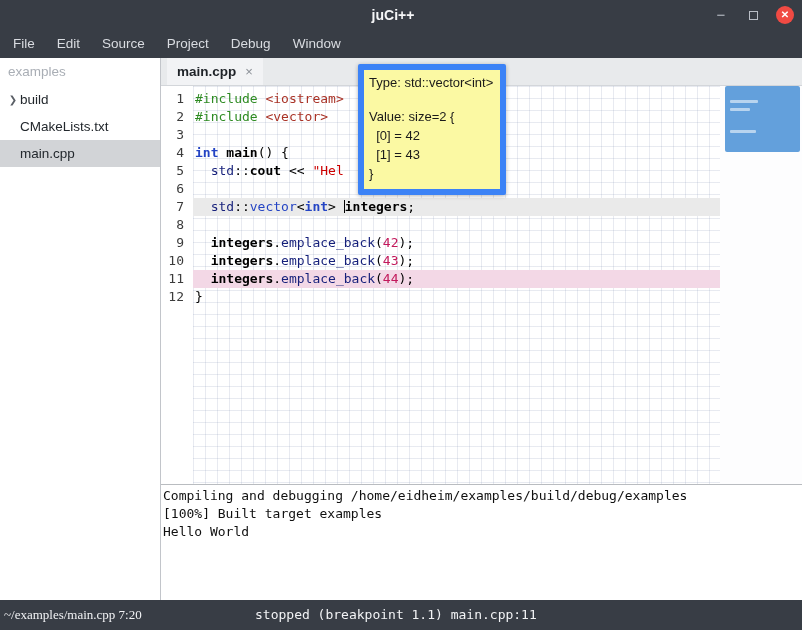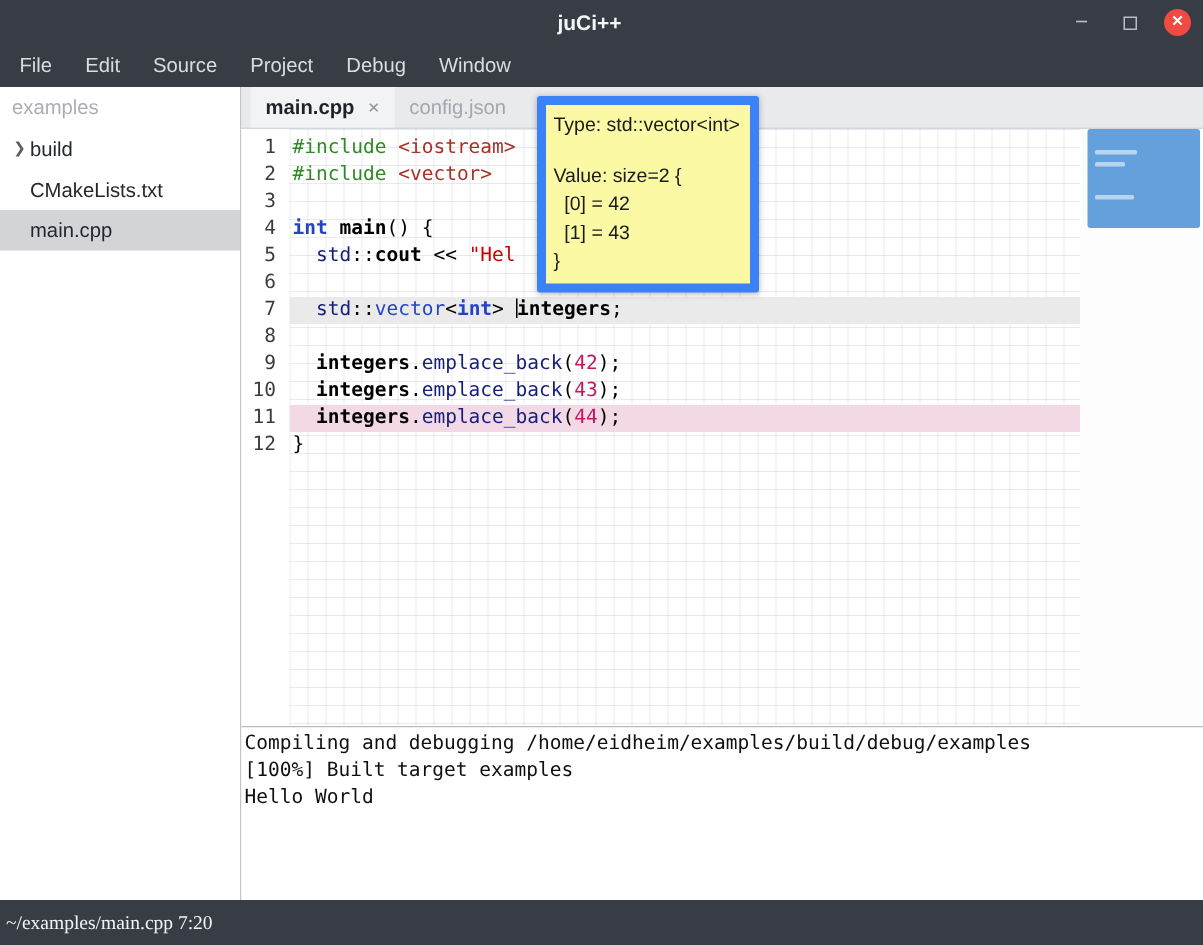--- a/index.html
+++ b/index.html
@@ -135,23 +135,20 @@
       <span class="tree-indent"></span>
       <span>main.cpp</span>
     </div>
   </div>
   <div class="vsplit"></div>
 
   <div class="tabbar">
     <div class="tab active">
       <span class="tab-label">main.cpp</span>
       <span class="tab-close">×</span>
-    </div>
-    <div class="tab inactive">
-      <span class="tab-label">config.json</span>
     </div>
   </div>
 
   <div class="editor">
     <div class="gutter">
         <div class="gut-num">1</div>
         <div class="gut-num">2</div>
         <div class="gut-num">3</div>
         <div class="gut-num">4</div>
         <div class="gut-num">5</div>
@@ -188,20 +185,21 @@
 
   <div class="hsplit"></div>
   <div class="output">
     <div class="out-line">Compiling and debugging /home/eidheim/examples/build/debug/examples</div>
     <div class="out-line">[100%] Built target examples</div>
     <div class="out-line">Hello World</div>
   </div>
 
   <div class="statusbar">
     <span class="status-left">~/examples/main.cpp 7:20</span>
+    <span class="status-center">stopped (breakpoint 1.1) main.cpp:11</span>
   </div>
 
   <div class="tooltip">
     <div class="tt-type">Type: std::vector&lt;int&gt;</div>
     <div class="tt-value">
       <div class="tt-line">Value: size=2 {</div>
       <div class="tt-line">  [0] = 42</div>
       <div class="tt-line">  [1] = 43</div>
       <div class="tt-line">}</div>
     </div>

